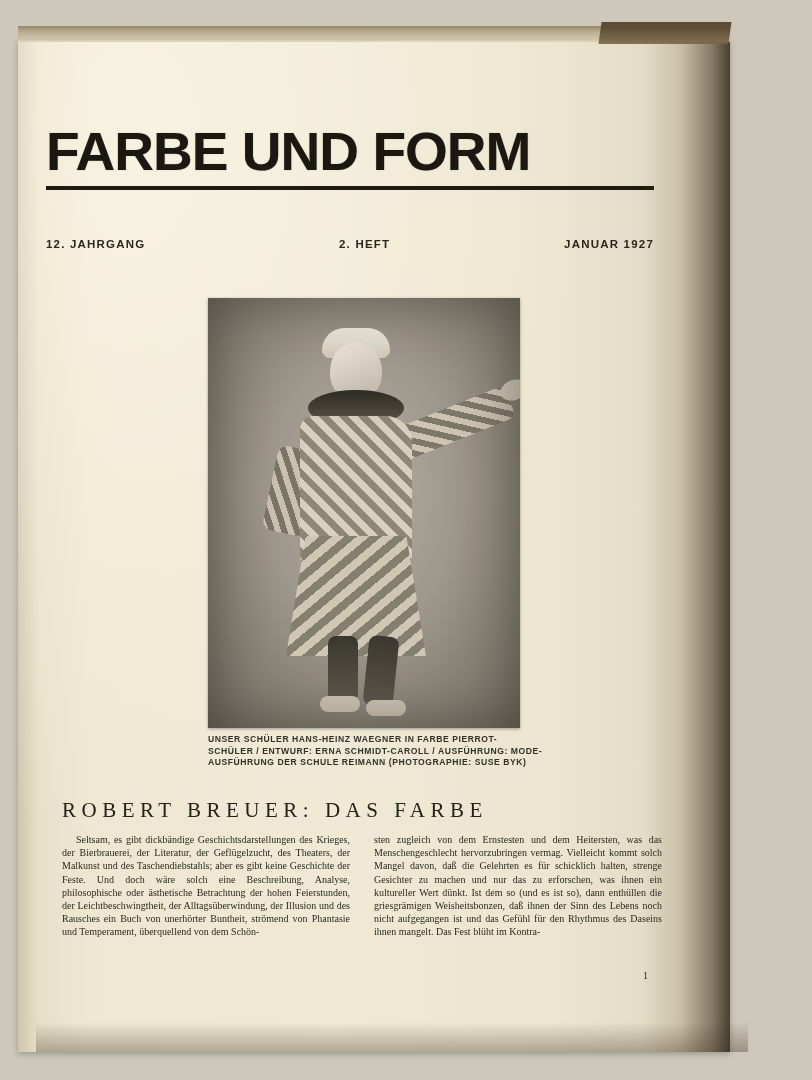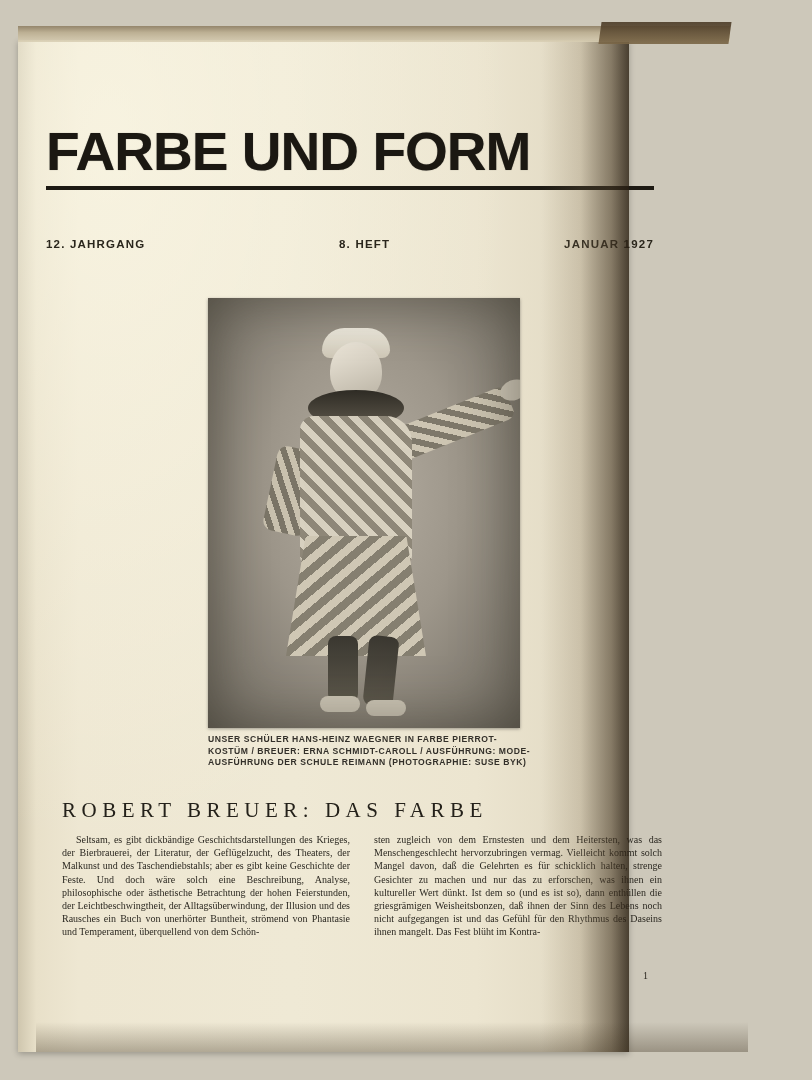--- a/index.html
+++ b/index.html
@@ -8,21 +8,21 @@
     background:#d8d4c8;
     font-family:"Liberation Sans", sans-serif;
   }
   .scene{position:relative;width:812px;height:1080px;
     background:linear-gradient(90deg,#b9b4a4 0%,#cfc9b9 2%,#d9d3c3 4%,#ddd7c7 8%,#e0dacb 50%,#ddd6c6 88%,#cdc6b5 96%,#a89f8e 100%);
   }
   
   .backdrop{position:absolute;inset:0;background:#cdc8ba;}
   
   .page{
-    position:absolute;left:18px;top:40px;width:611px;height:1012px;
+    position:absolute;left:18px;top:40px;width:712px;height:1012px;
     background:
       radial-gradient(ellipse at 15% 10%, rgba(255,252,235,0.55), rgba(0,0,0,0) 55%),
       linear-gradient(90deg,#cfc6ae 0%,#e8e0c9 3%,#eee7d2 10%,#efe9d5 45%,#ece5d0 75%,#e2dac4 92%,#cbc2aa 100%);
     box-shadow:0 2px 6px rgba(0,0,0,0.25);
   }
   
   .binding{
     position:absolute;right:0;top:0;width:88px;height:100%;
     background:linear-gradient(90deg,rgba(90,75,55,0) 0%,rgba(120,102,74,0.22) 45%,rgba(70,56,38,0.55) 80%,rgba(40,30,18,0.8) 100%);
   }
@@ -161,21 +161,21 @@
   <div class="page">
     <div class="grain"></div>
 
     <div class="masthead">
       <div class="masthead-title">FARBE UND FORM</div>
     </div>
     <div class="rule"></div>
 
     <div class="issueline">
       <span class="il-left">12. JAHRGANG</span>
-      <span class="il-mid">8. HEFT</span>
+      <span class="il-mid">2. HEFT</span>
       <span class="il-right">JANUAR 1927</span>
     </div>
 
     <div class="photo-wrap">
       <div class="photo-bg"></div>
       <div class="fig hat"></div>
       <div class="fig head"></div>
       <div class="fig ruff"></div>
       <div class="fig arm-r"></div>
       <div class="fig hand"></div>
@@ -184,21 +184,21 @@
       <div class="fig skirt"></div>
       <div class="fig leg-l"></div>
       <div class="fig leg-r"></div>
       <div class="fig foot-l"></div>
       <div class="fig foot-r"></div>
       <div class="vign"></div>
     </div>
 
     <div class="caption">
       <div>UNSER SCHÜLER HANS-HEINZ WAEGNER IN FARBE PIERROT-</div>
-      <div>KOSTÜM / BREUER: ERNA SCHMIDT-CAROLL / AUSFÜHRUNG: MODE-</div>
+      <div>SCHÜLER / ENTWURF: ERNA SCHMIDT-CAROLL / AUSFÜHRUNG: MODE-</div>
       <div>AUSFÜHRUNG DER SCHULE REIMANN (PHOTOGRAPHIE: SUSE BYK)</div>
     </div>
 
     <div class="headline">ROBERT BREUER:  DAS FARBE</div>
 
     <div class="cols">
       <div class="col left">
         <p class="indent">Seltsam, es gibt dickbändige Geschichtsdarstellungen des Krieges, der Bierbrauerei, der Literatur, der Geflügelzucht, des Theaters, der Malkunst und des Taschendiebstahls; aber es gibt keine Geschichte der Feste. Und doch wäre solch eine Beschreibung, Analyse, philosophische oder ästhetische Betrachtung der hohen Feierstunden, der Leichtbeschwingtheit, der Alltagsüberwindung, der Illusion und des Rausches ein Buch von unerhörter Buntheit, strömend von Phantasie und Temperament, überquellend von dem Schön-</p>
       </div>
       <div class="col right">

